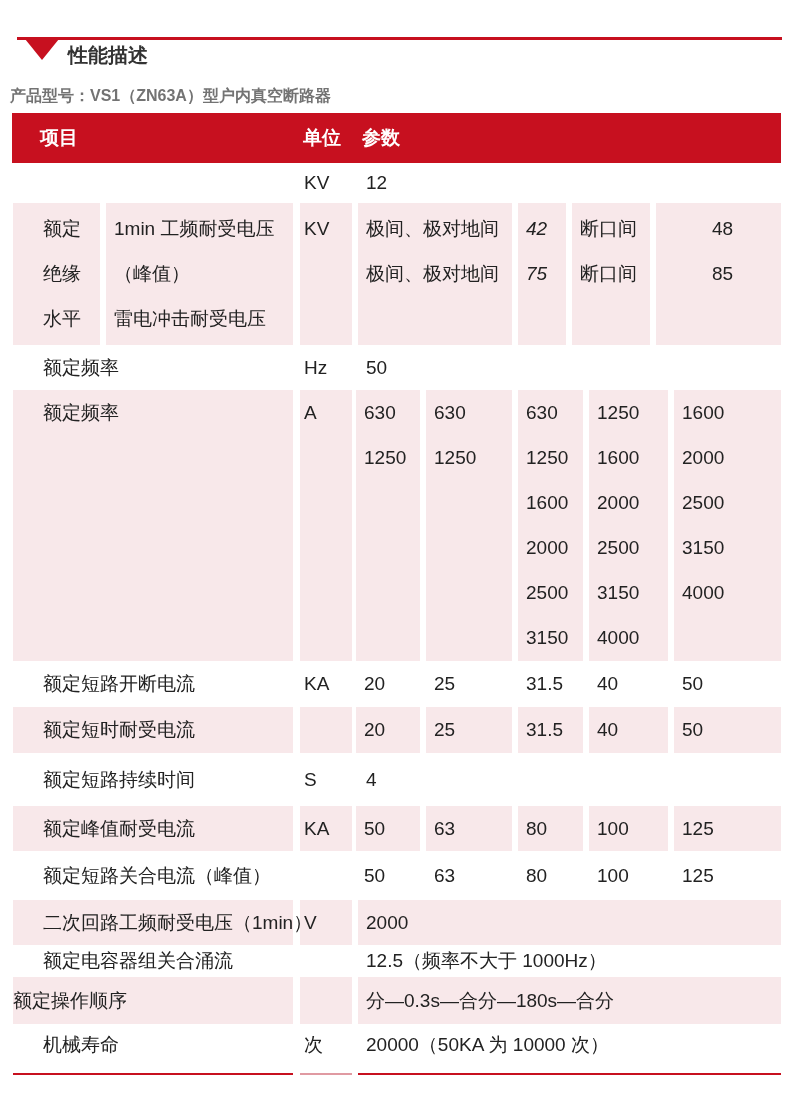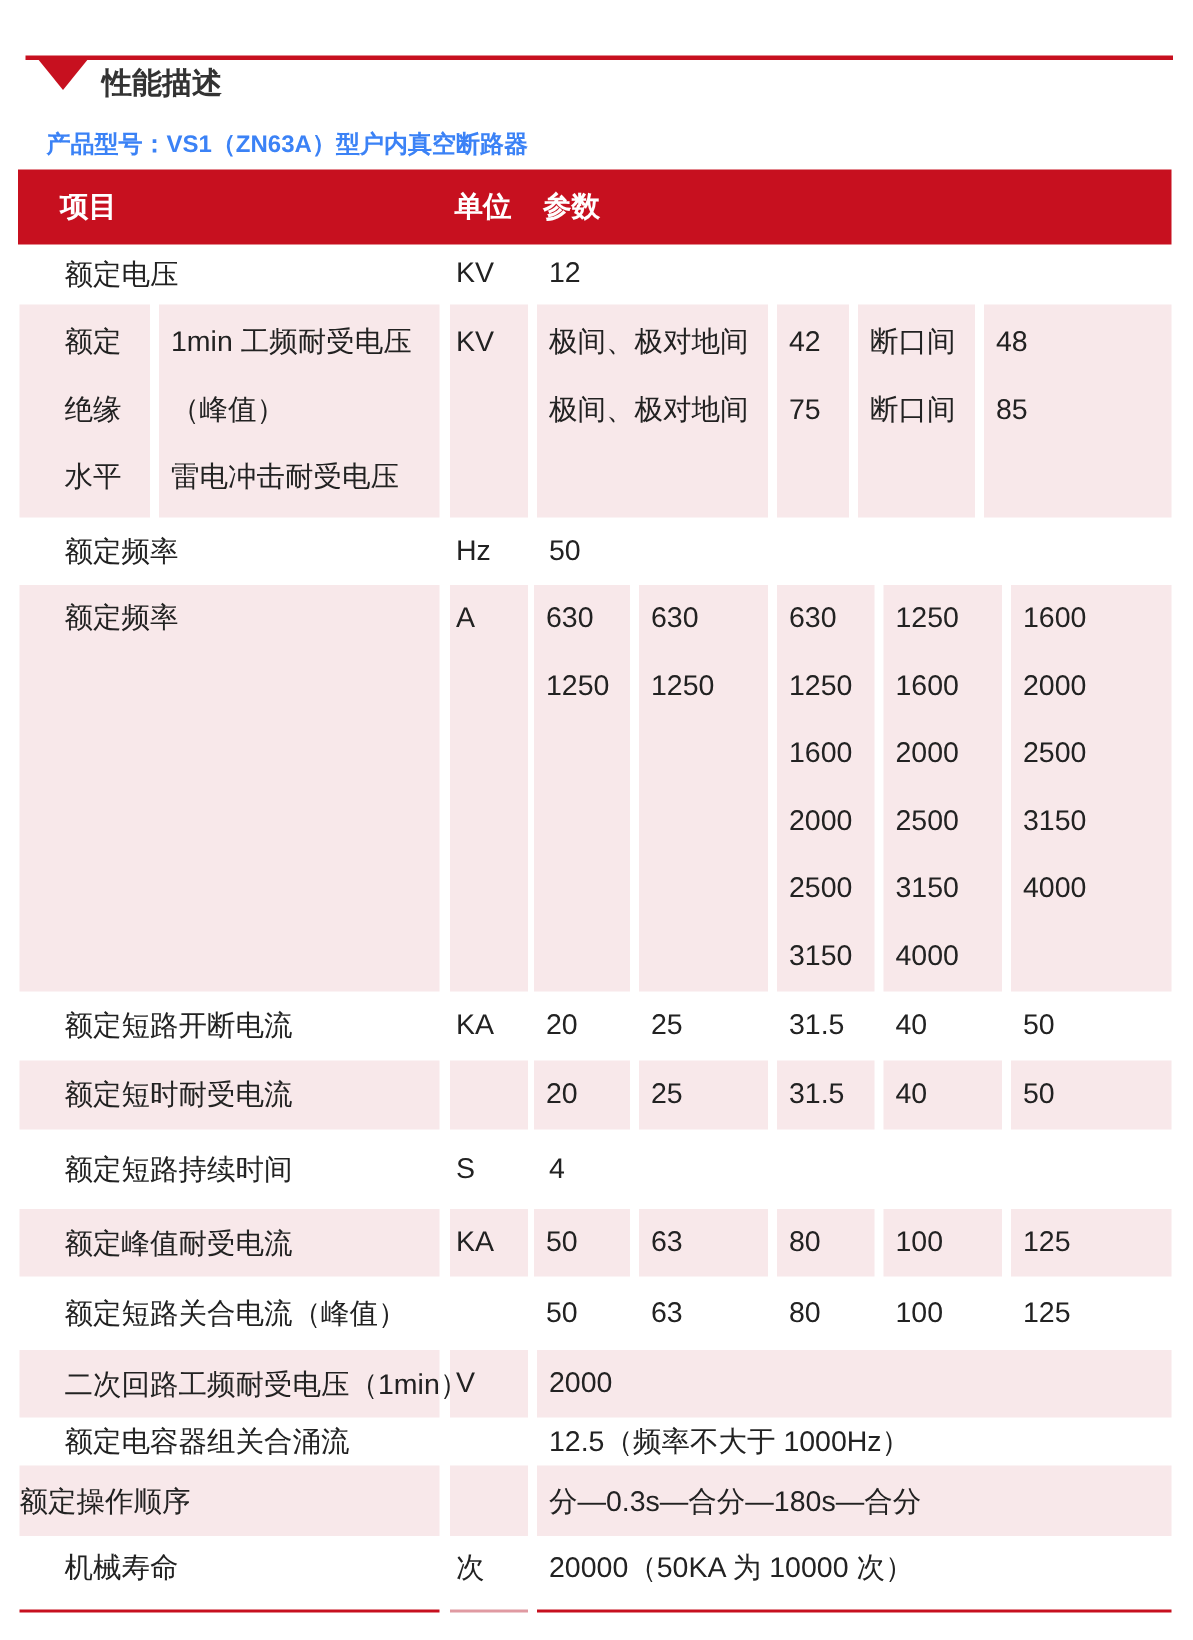--- a/index.html
+++ b/index.html
@@ -16,21 +16,21 @@
     color:var(--ink);
     font-size:19px;
     overflow:hidden;
   }
   
   .rule-top{position:absolute;left:17px;top:37px;width:765px;height:3px;background:var(--accent);}
   .tri{position:absolute;left:25px;top:39px;width:0;height:0;
        border-left:17px solid transparent;border-right:17px solid transparent;
        border-top:21px solid var(--accent);}
   .sec-title{position:absolute;left:68px;top:42px;font-size:20px;font-weight:600;color:#333333;white-space:nowrap;}
-  .product{position:absolute;left:10px;top:86px;font-size:16px;font-weight:700;color:#3b82f6;white-space:nowrap;margin-left:21px;}
+  .product{position:absolute;left:10px;top:86px;font-size:16px;font-weight:700;color:#737373;white-space:nowrap;}
   
   .thead{position:absolute;left:12px;top:113px;width:769px;height:50px;background:var(--accent);}
   .th{position:absolute;top:0;height:50px;display:flex;align-items:center;
       color:#ffffff;font-weight:700;font-size:19px;white-space:nowrap;}
   .th-item{left:28px;}
   .th-unit{left:291px;}
   .th-param{left:350px;}
   
   #tbody{position:absolute;left:0;top:163px;width:795px;}
   .row{position:relative;width:795px;}
@@ -52,23 +52,20 @@
   <div class="product">产品型号：VS1（ZN63A）型户内真空断路器</div>
 
   <div class="thead">
     <span class="th th-item">项目</span>
     <span class="th th-unit">单位</span>
     <span class="th th-param">参数</span>
   </div>
 
   <div id="tbody">
       <div class="row white-row" style="height: 40px;">
-        <div class="cell" style="left: 13px; width: 280px; padding-left: 30px;">
-          <div class="ln">额定电压</div>
-        </div>
         <div class="cell" style="left: 300px; width: 52px; padding-left: 4px;">
           <div class="ln">KV</div>
         </div>
         <div class="cell" style="left: 358px; width: 423px; padding-left: 8px;">
           <div class="ln">12</div>
         </div>
       </div>
       <div class="row pink-row ml" style="height: 142px;">
         <div class="cell" style="left: 13px; width: 87px; padding-left: 30px; padding-top: 3px;">
           <div class="ln">额定</div>
@@ -80,29 +77,29 @@
           <div class="ln">（峰值）</div>
           <div class="ln">雷电冲击耐受电压</div>
         </div>
         <div class="cell" style="left: 300px; width: 52px; padding-left: 4px; padding-top: 3px;">
           <div class="ln">KV</div>
         </div>
         <div class="cell" style="left: 358px; width: 154px; padding-left: 8px; padding-top: 3px;">
           <div class="ln">极间、极对地间</div>
           <div class="ln">极间、极对地间</div>
         </div>
-        <div class="cell" style="left: 518px; width: 48px; padding-left: 8px; padding-top: 3px;">
+        <div class="cell" style="left: 518px; width: 48px; padding-left: 8px; padding-top: 3px; font-style: italic;">
           <div class="ln">42</div>
           <div class="ln">75</div>
         </div>
         <div class="cell" style="left: 572px; width: 78px; padding-left: 8px; padding-top: 3px;">
           <div class="ln">断口间</div>
           <div class="ln">断口间</div>
         </div>
-        <div class="cell" style="left: 656px; width: 125px; padding-left: 8px; padding-top: 3px;">
+        <div class="cell" style="left: 656px; width: 125px; padding-left: 8px; padding-top: 3px; text-align: center;">
           <div class="ln">48</div>
           <div class="ln">85</div>
         </div>
       </div>
       <div class="row white-row" style="height: 45px;">
         <div class="cell" style="left: 13px; width: 280px; padding-left: 30px;">
           <div class="ln">额定频率</div>
         </div>
         <div class="cell" style="left: 300px; width: 52px; padding-left: 4px;">
           <div class="ln">Hz</div>

